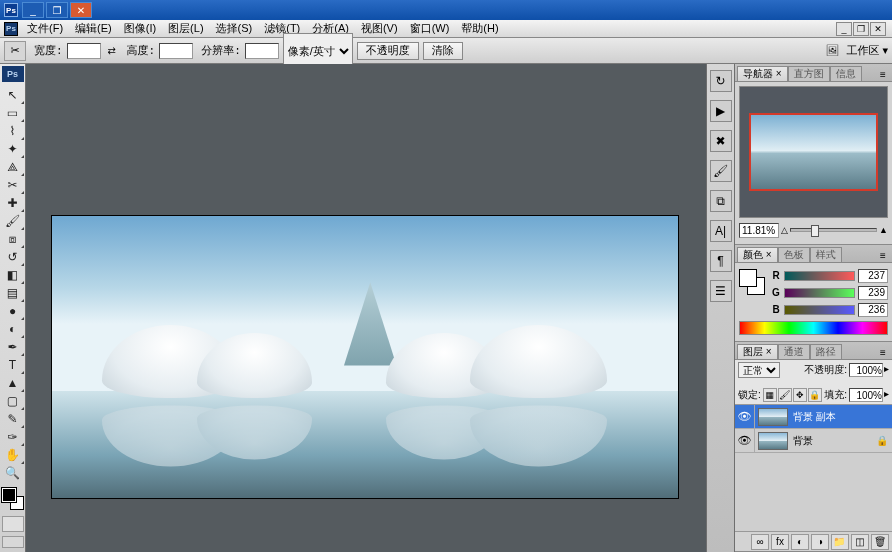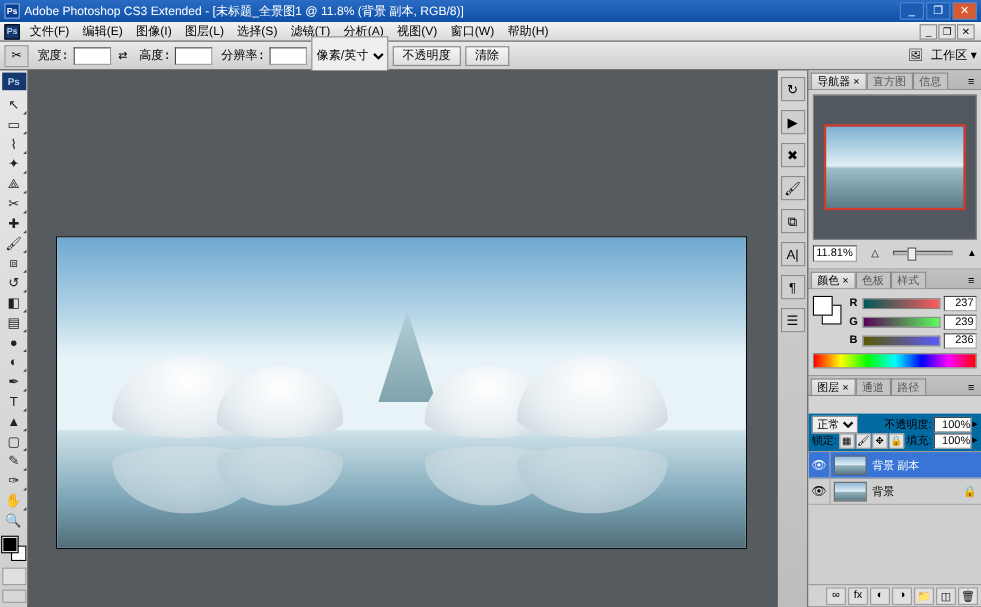--- a/index.html
+++ b/index.html
@@ -61,21 +61,21 @@
 .panel-tabs { height:18px;display:flex;align-items:flex-end;padding:0 2px;gap:0;background:linear-gradient(#c2c2c2,#b6b6b6);border-bottom:1px solid #888;}
 .panel-tabs .tab { padding:0 5px;font-size:10px;background:linear-gradient(#e8e8e8,#d4d4d4);border:1px solid #8a8a8a;border-bottom:none;cursor:pointer;white-space:nowrap;}
 .panel-tabs .tab.inactive { background:#c4c4c4;color:#555;}
 .panel-tabs .menubtn { margin-left:auto;width:14px;height:14px;display:flex;align-items:center;justify-content:center;font-size:10px;cursor:pointer;}
 .panel-body { background:#d3d3d3; }
 
 
 .navigator-body { height:162px;padding:4px;display:flex;flex-direction:column;}
 .nav-thumb { flex:1;background:#525860;border:1px solid #888;display:flex;align-items:center;justify-content:center;}
 .nav-thumb .thumb { width:88%;height:60%;border:2px solid #d43a2a;position:relative;background:linear-gradient(#7db1d3 0%, #e0eef4 48%, #9cbcc8 52%, #5a7b87 100%);}
-.nav-zoom { height:20px;display:flex;align-items:center;gap:13px;margin-top:2px;}
+.nav-zoom { height:20px;display:flex;align-items:center;gap:2px;margin-top:2px;}
 .nav-zoom input[type=text]{width:40px;height:15px;font-size:10px;border:1px inset #999;padding:0 2px;}
 .nav-zoom .tri { font-size:9px;cursor:pointer;}
 .nav-zoom .slider { flex:1;height:4px;background:#bbb;border:1px inset #999;position:relative;}
 .nav-zoom .slider .knob { position:absolute;left:24%;top:-4px;width:8px;height:12px;background:#eee;border:1px solid #555;}
 
 
 .color-body { height:78px;padding:4px;}
 .color-swatch-pair { float:left;position:relative;width:26px;height:26px;margin-right:6px;margin-top:2px;}
 .color-swatch-pair .fg2{position:absolute;left:0;top:0;width:18px;height:18px;background:#fff;border:1px solid #000;}
 .color-swatch-pair .bg2{position:absolute;right:0;bottom:0;width:18px;height:18px;background:#fff;border:1px solid #000;}
@@ -84,21 +84,21 @@
 .color-row .ch { width:10px;text-align:center;font-weight:bold;}
 .color-row .bar { flex:1;height:10px;border:1px solid #888;}
 .color-row .bar.r{background:linear-gradient(90deg,#005a5a,#ff5a5a);}
 .color-row .bar.g{background:linear-gradient(90deg,#5a005a,#5aff5a);}
 .color-row .bar.b{background:linear-gradient(90deg,#5a5a00,#5a5aff);}
 .color-row input{width:30px;height:14px;font-size:10px;border:1px inset #999;text-align:right;padding-right:2px;}
 .spectrum { height:14px;margin-top:3px;background:linear-gradient(90deg,#f00,#ff0,#0f0,#0ff,#00f,#f0f,#f00);border:1px solid #888;}
 
 
 .layers-body { flex:1;display:flex;flex-direction:column; min-height:120px;}
-.layers-controls { padding:2px 3px;display:flex;flex-direction:column;gap:0;font-size:10px;background:#0369a1;border-bottom:1px solid #999;margin-top:16px;}
+.layers-controls { padding:2px 3px;display:flex;flex-direction:column;gap:10px;font-size:10px;background:#e5e5e5;border-bottom:1px solid #999;}
 .lc-row { display:flex;align-items:center;gap:2px;}
 .lc-row select{height:16px;font-size:10px;border:1px solid #888;flex-shrink:0;}
 .lc-row .field { display:flex;gap:1px;}
 .lc-row .field input{width:34px;height:14px;font-size:10px;border:1px inset #999;text-align:right;}
 .lc-row .lockicons { display:flex;gap:1px;}
 .lc-row .lockicons span{width:14px;height:14px;border:1px solid #999;background:#e4e4e4;display:flex;align-items:center;justify-content:center;font-size:9px;}
 .layers-list { flex:1;background:#cfcfcf;overflow:hidden;}
 .layer { height:24px;display:flex;align-items:center;border-bottom:1px solid #aaa;font-size:10px;cursor:pointer;}
 .layer.active { background:#3875d7;color:#fff;}
 .layer .eye { width:20px;height:100%;display:flex;align-items:center;justify-content:center;border-right:1px solid #aaa;font-size:11px;}
@@ -106,21 +106,20 @@
 .layer .name { flex:1;padding-left:2px;}
 .layer .lock { width:16px;font-size:10px;}
 .layers-bottom { height:20px;display:flex;align-items:center;justify-content:flex-end;gap:2px;padding:0 3px;background:#d3d3d3;border-top:1px solid #999;}
 .layers-bottom .lbtn { width:18px;height:16px;border:1px solid #999;background:#e0e0e0;display:flex;align-items:center;justify-content:center;font-size:10px;cursor:pointer;}
 </style>
 </head>
 <body>
 
 <div class="titlebar">
   <div class="ps-icon">Ps</div>
-  <div class="title">Adobe Photoshop CS3 Extended - [未标题_全景图1 @ 11.8% (背景 副本, RGB/8)]</div>
   <div class="winbtns">
     <div class="winbtn">_</div>
     <div class="winbtn">❐</div>
     <div class="winbtn close">✕</div>
   </div>
 </div>
 
 <div class="menubar">
   <div class="miniicon">Ps</div>
   <div class="mitem">文件(F)</div>

